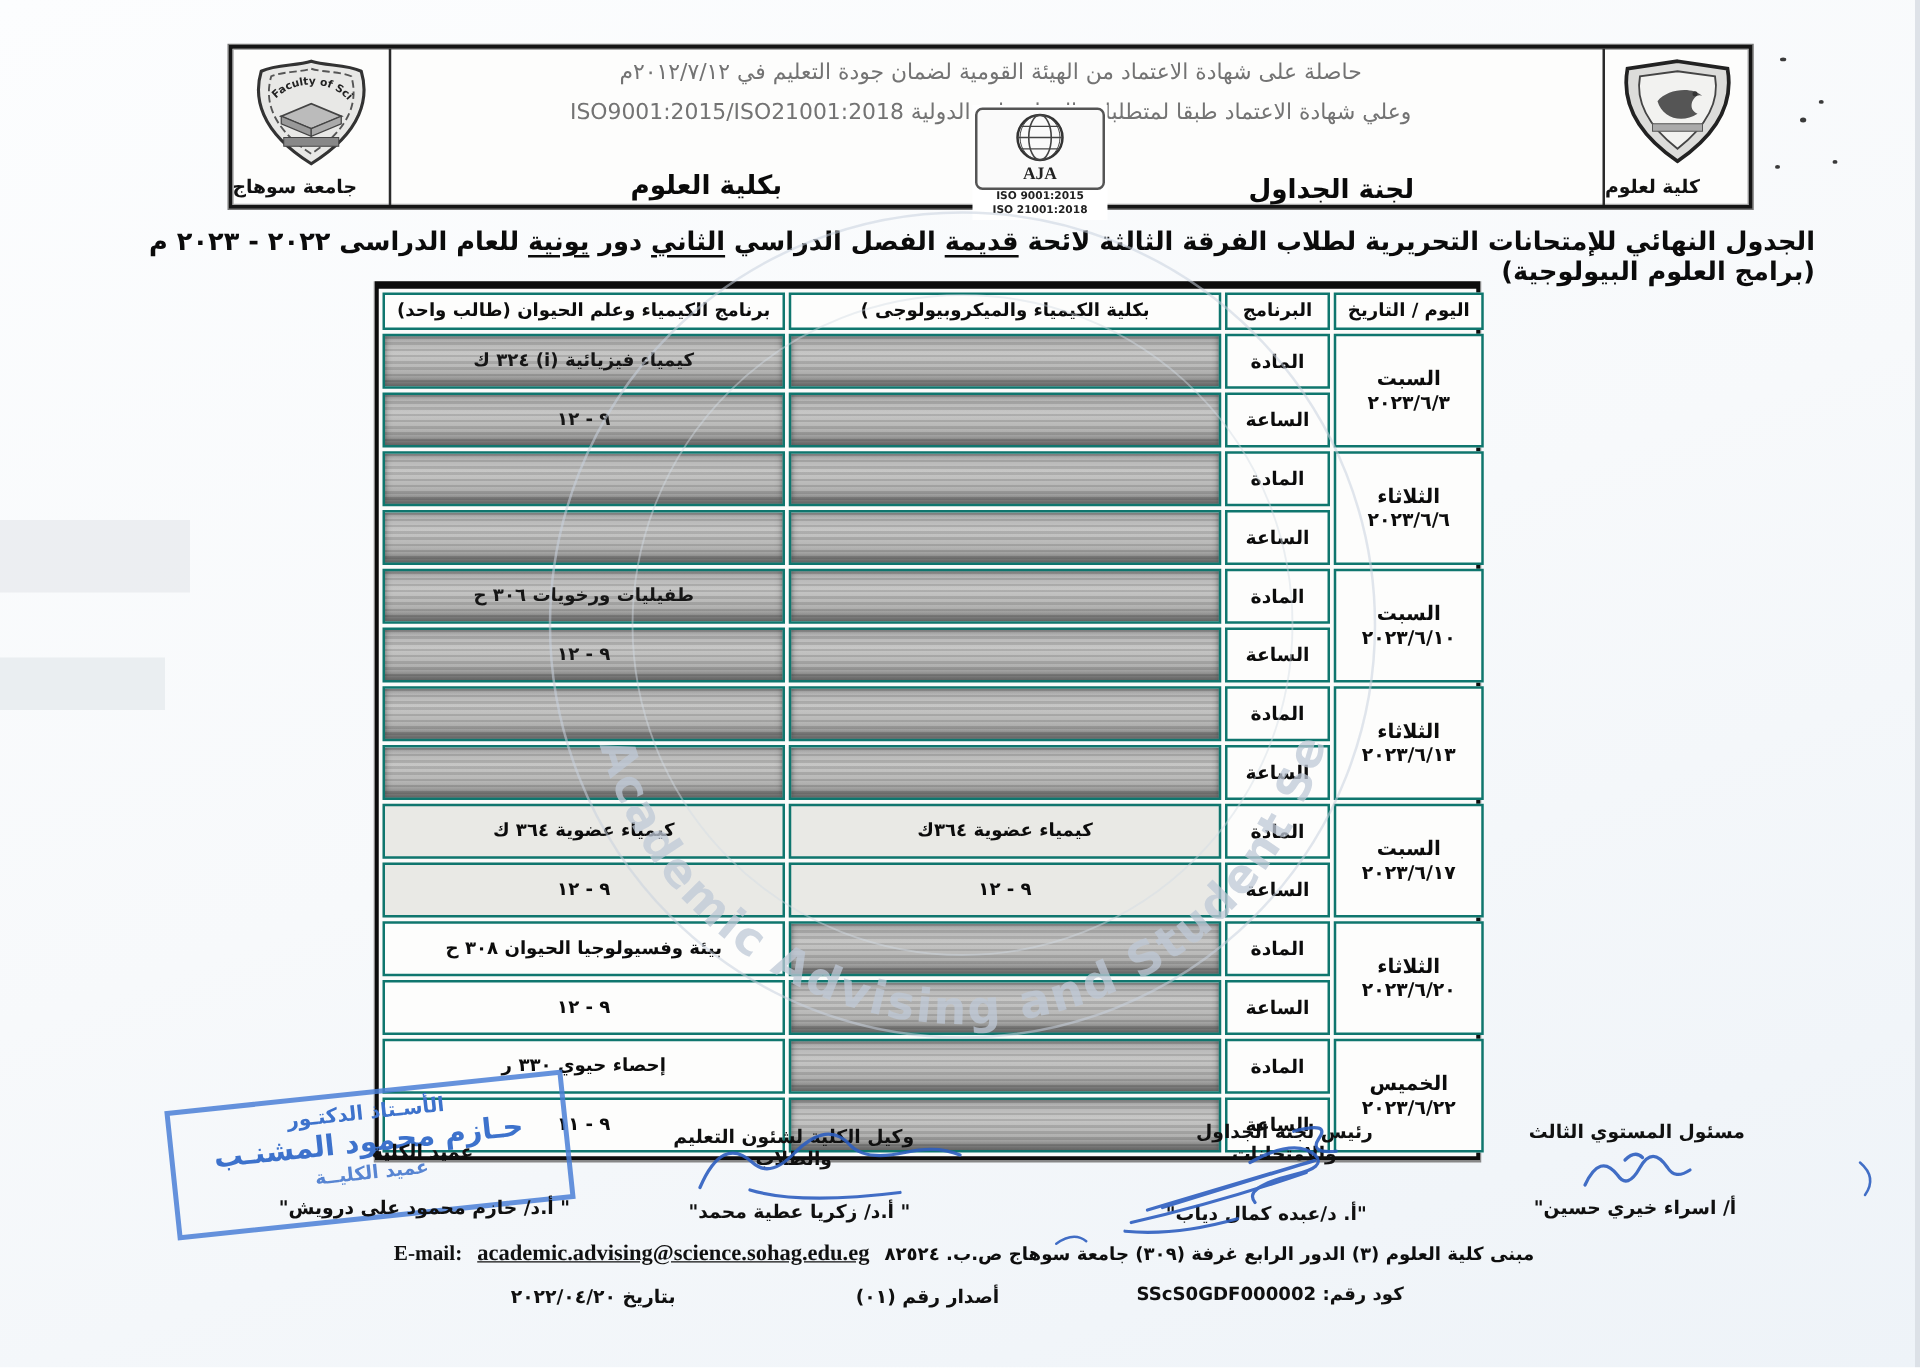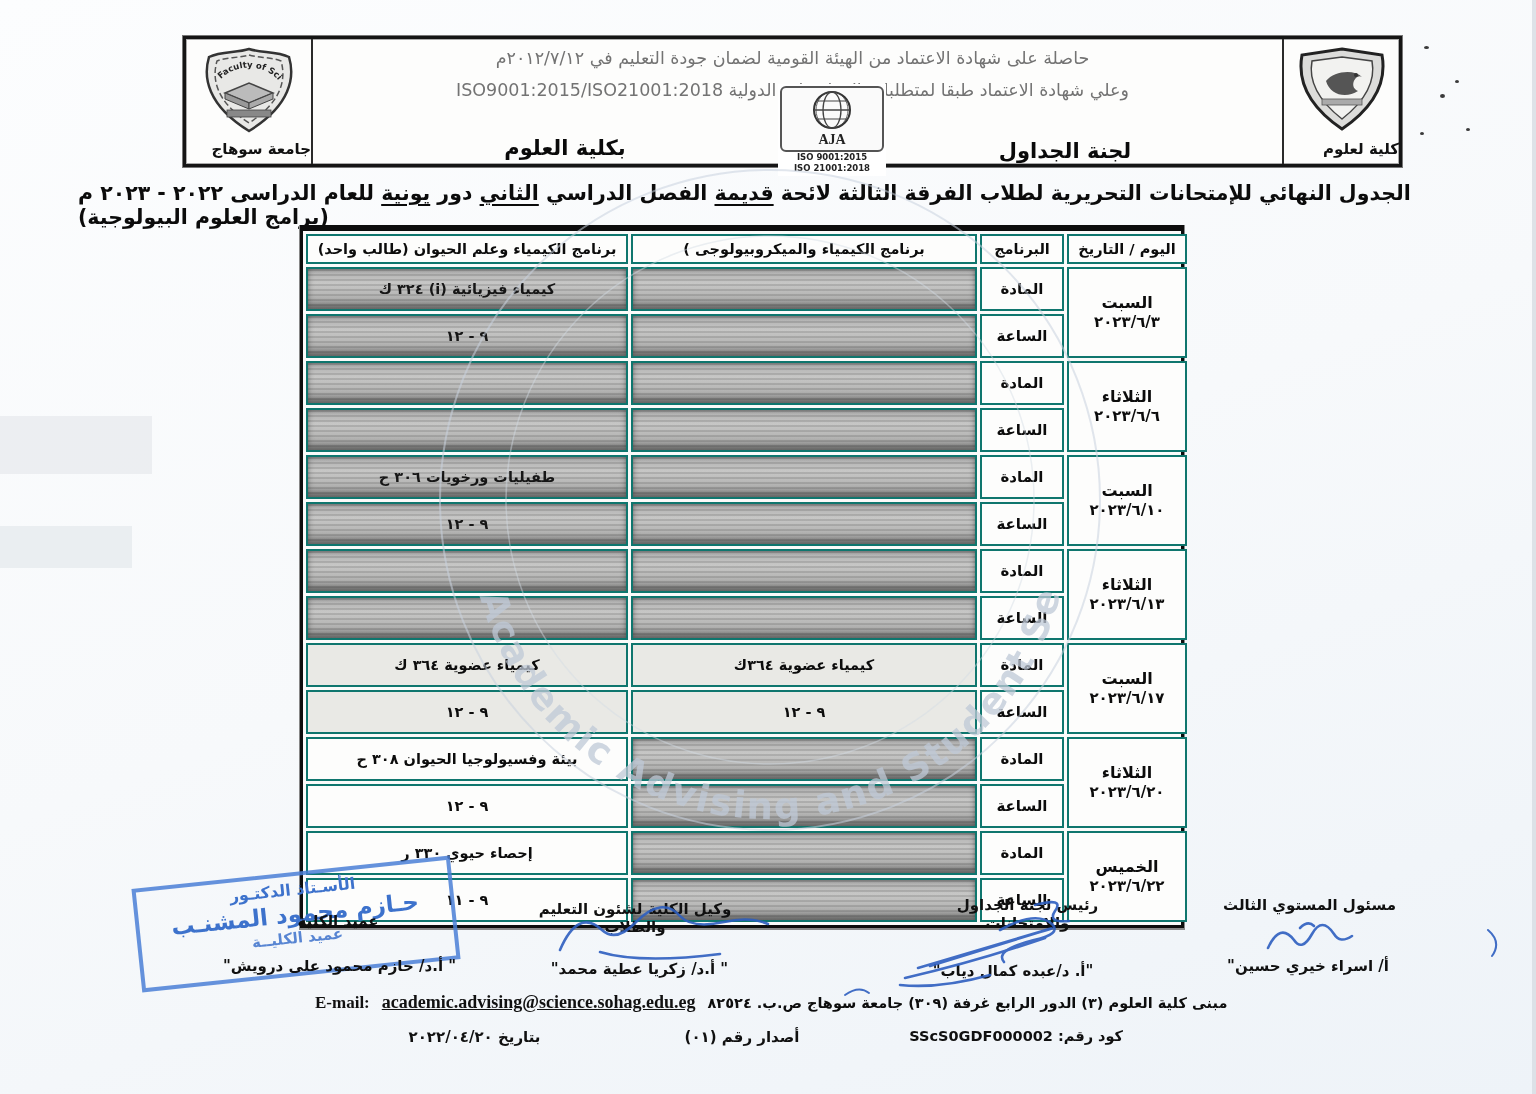--- a/index.html
+++ b/index.html
@@ -12,39 +12,39 @@
   
   .wm { position:absolute; left:0; top:0; z-index:5; pointer-events:none; }
   
   .header-box {
     position:absolute; left:183px; top:36px; width:1219px; height:131px;
     border:3px solid #151515; box-shadow:0 0 0 1px #777, inset 0 0 0 1px #aaa;
     background:#fdfdfc; z-index:2;
   }
   .hb-left { position:absolute; left:0; top:0; bottom:0; width:127px; border-right:2px solid #2a2a2a; }
   .hb-right { position:absolute; right:0; top:0; bottom:0; width:117px; border-left:2px solid #2a2a2a; }
-  .hb-label { position:absolute; bottom:6px; width:100%; text-align:right; font-weight:bold; font-size:15px; color:#111; direction:rtl; }
+  .hb-label { position:absolute; bottom:6px; width:100%; text-align:left; font-weight:bold; font-size:15px; color:#111; direction:rtl; }
   .hb-line { position:absolute; width:100%; text-align:center; direction:rtl; font-weight:normal; color:#737373; }
   .hb-line1 { top:9px; font-size:17.5px; left:0; padding:0 130px; }
   .hb-line2 { top:41px; font-size:17.5px; left:0; padding:0 130px; }
   .hb-fac { position:absolute; left:480px; top:136px; width:170px; text-align:center; font-weight:bold; font-size:21px; direction:rtl; color:#0a0a0a; z-index:3; }
   .hb-com { position:absolute; left:975px; top:139px; width:180px; text-align:center; font-weight:bold; font-size:21px; direction:rtl; color:#0a0a0a; z-index:3; }
   .shield { display:block; margin:8px auto 0; }
   
   .egac { position:absolute; left:656px; top:80px; width:110px; background:#fff; text-align:center; z-index:4; padding:2px 2px 3px; }
   .egac .big { font-family:"Liberation Serif", serif; font-weight:bold; font-size:17px; letter-spacing:4px; color:#111; margin-top:-2px; }
   .egac .acc { font-weight:bold; font-size:12.5px; color:#111; margin-top:-2px; }
   .egac .tiny, .aja .tiny { font-size:8.5px; font-weight:bold; color:#222; line-height:11px; }
   .aja { position:absolute; left:778px; top:84px; width:108px; background:#fff; text-align:center; z-index:4; padding:2px; }
   .aja .box { border:2px solid #555; border-radius:6px; padding:1px 2px 2px; background:#fafafa; }
   .aja .big { font-family:"Liberation Serif", serif; font-weight:bold; font-size:14px; color:#222; margin-top:-3px; }
   
   .doc-title {
     position:absolute; top:181px; left:78px; right:84px; z-index:2;
-    direction:rtl; text-align:left; font-weight:bold; font-size:20.5px; color:#0b0b0b;
+    direction:rtl; text-align:right; font-weight:bold; font-size:20.5px; color:#0b0b0b;
   }
   .doc-title u { text-decoration-thickness:2px; text-underline-offset:4px; }
   
   .table-wrap {
     position:absolute; left:300px; top:225px; width:884px; z-index:2;
     border:3px solid #0d0d0d; border-top-width:6px; background:#fbfbfa;
     box-shadow:0 1px 0 1px #888;
   }
   table.exam { width:100%; border-collapse:separate; border-spacing:3px; direction:rtl; table-layout:fixed; }
   table.exam th, table.exam td { border:2px solid #0f766e; background:#fdfdfc; color:#0c0c0c; font-weight:bold; text-align:center; vertical-align:middle; overflow:hidden; }
@@ -165,21 +165,21 @@
       <colgroup>
           <col style="width:120px">
           <col style="width:84px">
           <col style="width:346px">
           <col style="width:322px">
         </colgroup>
       <thead>
         <tr>
           <th>اليوم / التاريخ</th>
           <th>البرنامج</th>
-          <th>برنامج الكيمياء والميكروبيولوجى )</th>
+          <th>بكلية الكيمياء والميكروبيولوجى )</th>
           <th>برنامج الكيمياء وعلم الحيوان (طالب واحد)</th>
         </tr>
       </thead>
       <tbody id="exam-tbody">
           <tr>
             <td class="c-date" rowspan="2">
               <div class="day">السبت</div>
               <div class="dt">٢٠٢٣/٦/٣</div>
             </td>
             <td class="c-lab">المادة</td>

